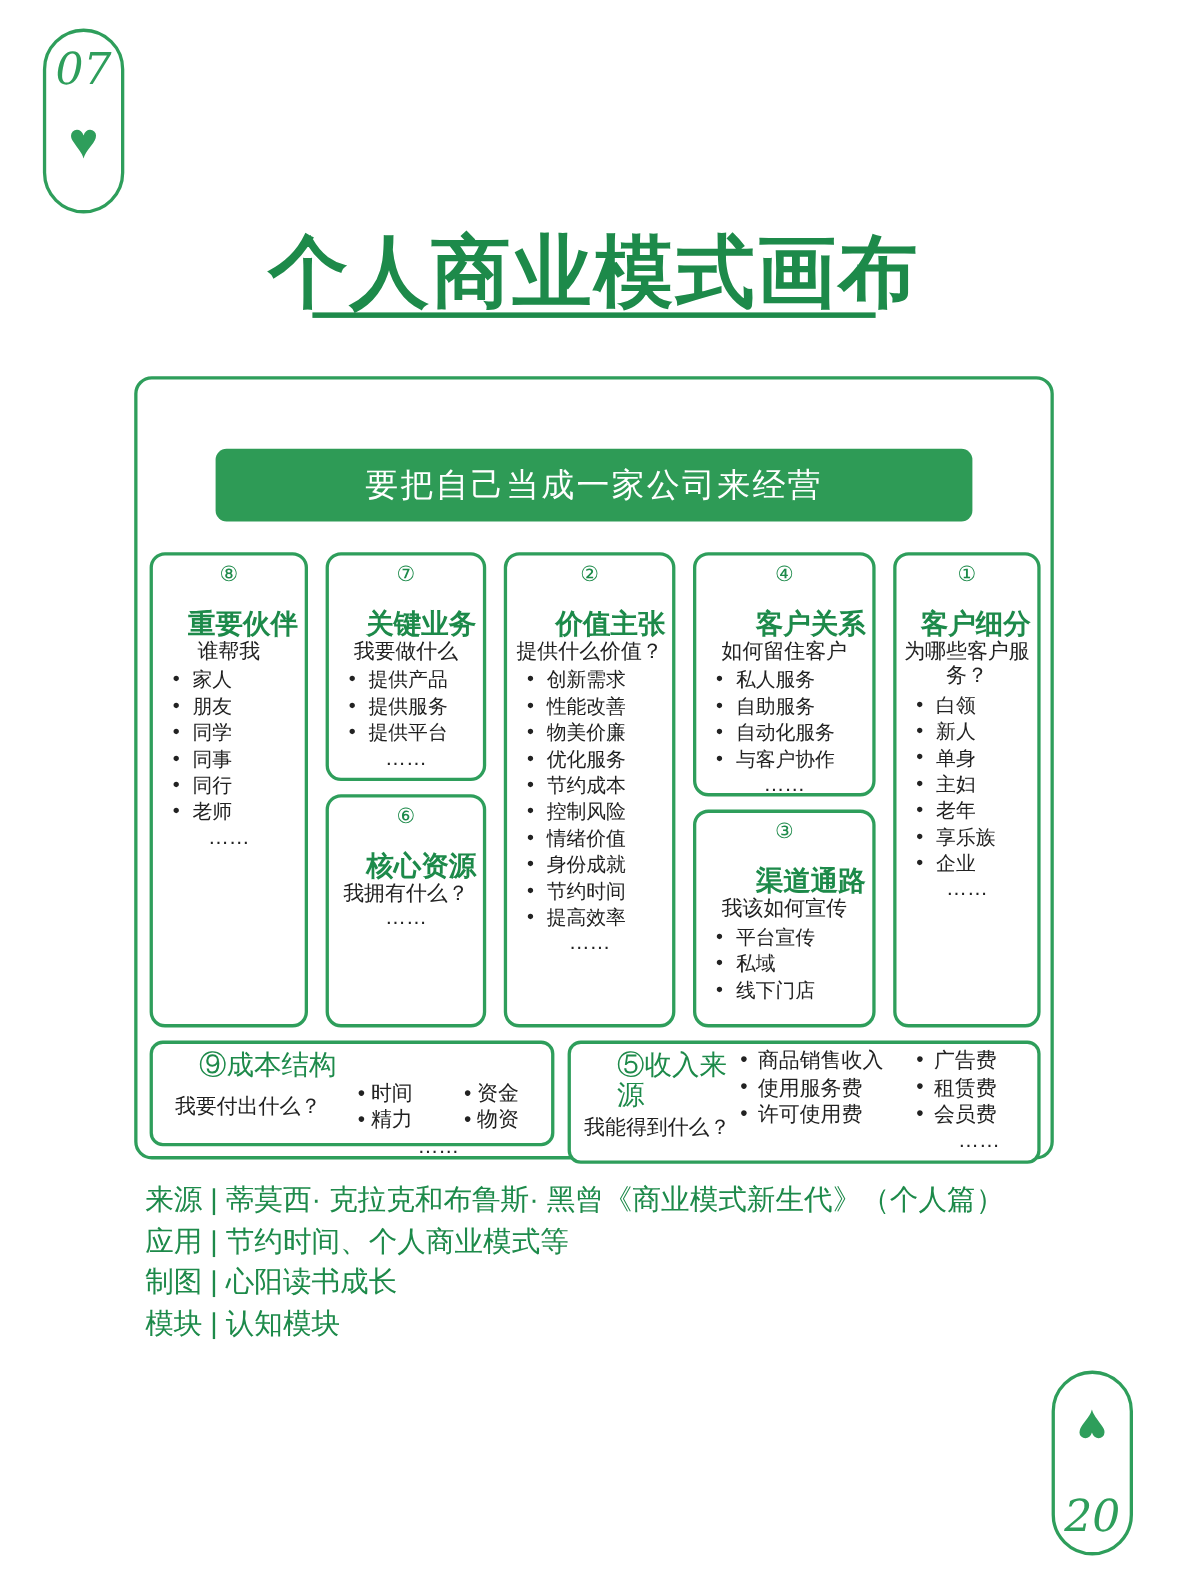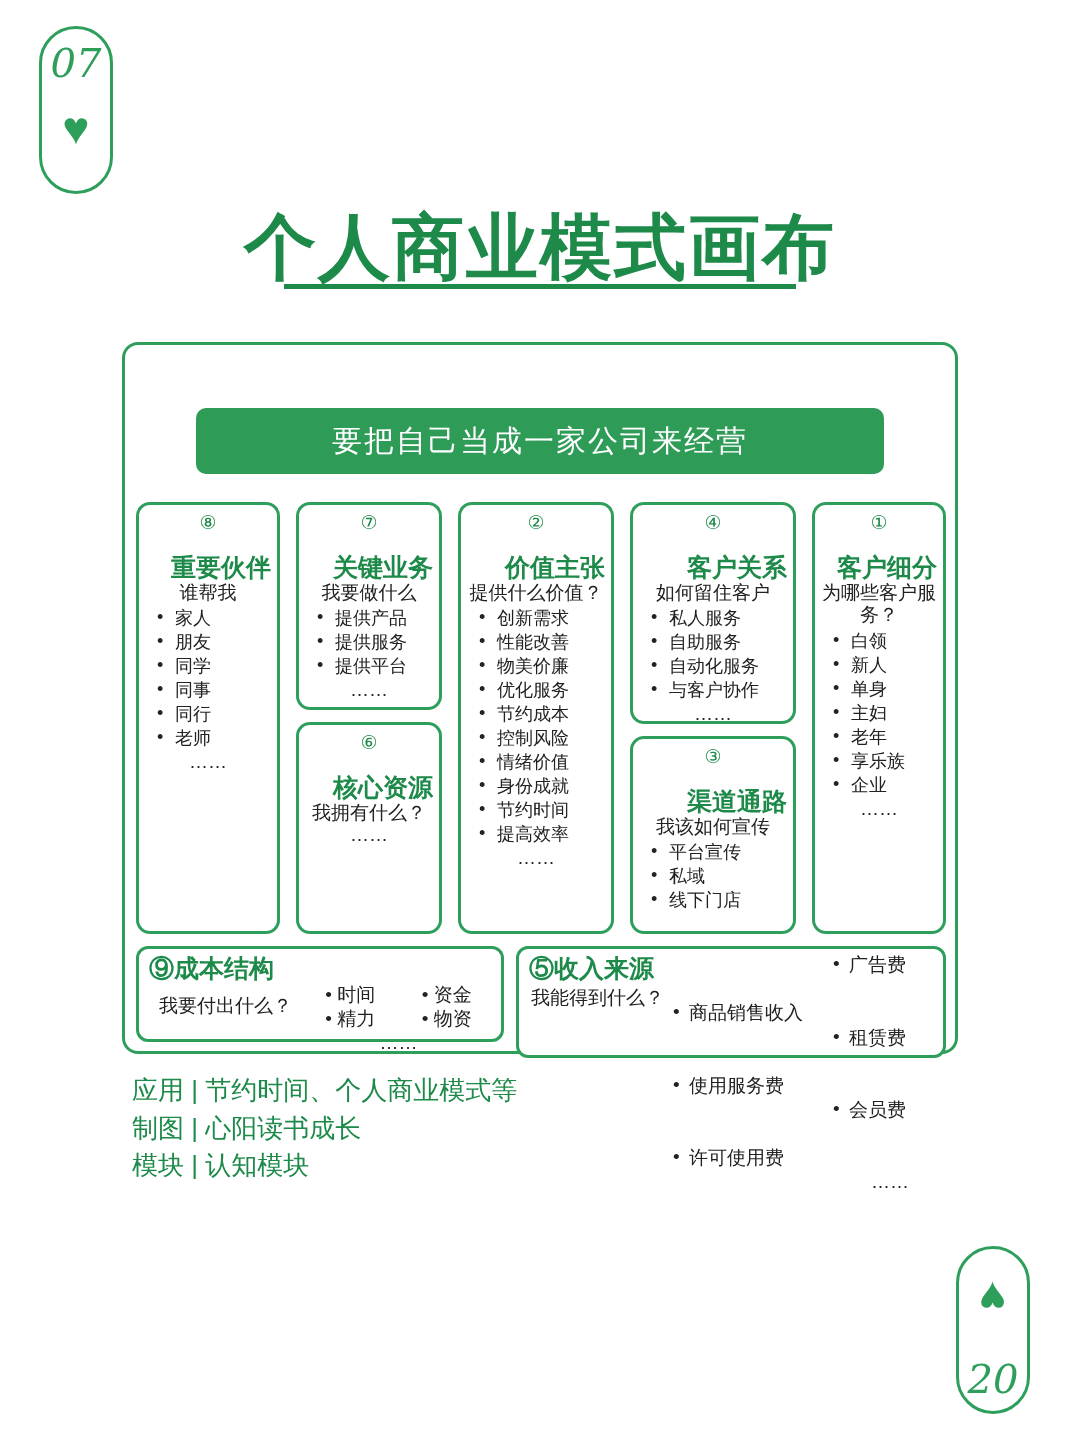--- a/index.html
+++ b/index.html
@@ -182,24 +182,25 @@
     left: 136px; top: 946px; width: 368px; height: 96px;
     border: 3px solid #2e9e5b; border-radius: 12px; background: #fff;
   }
   #box-revenue {
     position: absolute;
     left: 516px; top: 946px; width: 430px; height: 112px;
     border: 3px solid #2e9e5b; border-radius: 12px; background: #fff;
   }
   .hdr-inline {
     font-size: 25px;
-    font-weight: bold;
+    font-weight: normal;
     color: #1d8a4a;
     padding: 6px 0 0 10px;
     line-height: 1.1;
+    margin-left: 32px;
   }
   .cost-body {
     display: flex;
     align-items: flex-start;
     padding: 0 6px;
   }
   .cost-q {
     font-size: 19px;
     color: #222;
     padding: 10px 0 0 14px;
@@ -228,21 +229,21 @@
     white-space: nowrap;
   }
   .rev-cols {
     flex: 1;
     font-size: 19px;
     color: #222;
     line-height: 1.3;
     padding-top: 4px;
   }
   .rev-row { display: flex; }
-  .rev-row .c1 { width: 160px; position: relative; padding-left: 16px; margin-top: 48px; }
+  .rev-row .c1 { width: 160px; position: relative; padding-left: 16px; }
   .rev-row .c2 { width: 110px; position: relative; padding-left: 16px; }
   .rev-row .c1::before, .rev-row .c2::before {
     content: "•"; position: absolute; left: 0; top: -1px;
   }
 
   
   .footer {
     position: absolute;
     left: 132px; top: 1072px;
     font-size: 26px;
@@ -395,20 +396,21 @@
       <div class="rev-row">
         <span class="c1">许可使用费</span>
         <span class="c2">会员费</span>
       </div>
       <div class="dots" style="text-align:right;padding-right:34px;">……</div>
     </div>
   </div>
 </div>
 
 <div class="footer">
+  <div>来源 | 蒂莫西· 克拉克和布鲁斯· 黑曾《商业模式新生代》（个人篇）</div>
   <div>应用 | 节约时间、个人商业模式等</div>
   <div>制图 | 心阳读书成长</div>
   <div>模块 | 认知模块</div>
 </div>
 
 <div class="corner-badge-br">
   <div class="heart">♥</div>
   <div class="num">20</div>
 </div>
 

